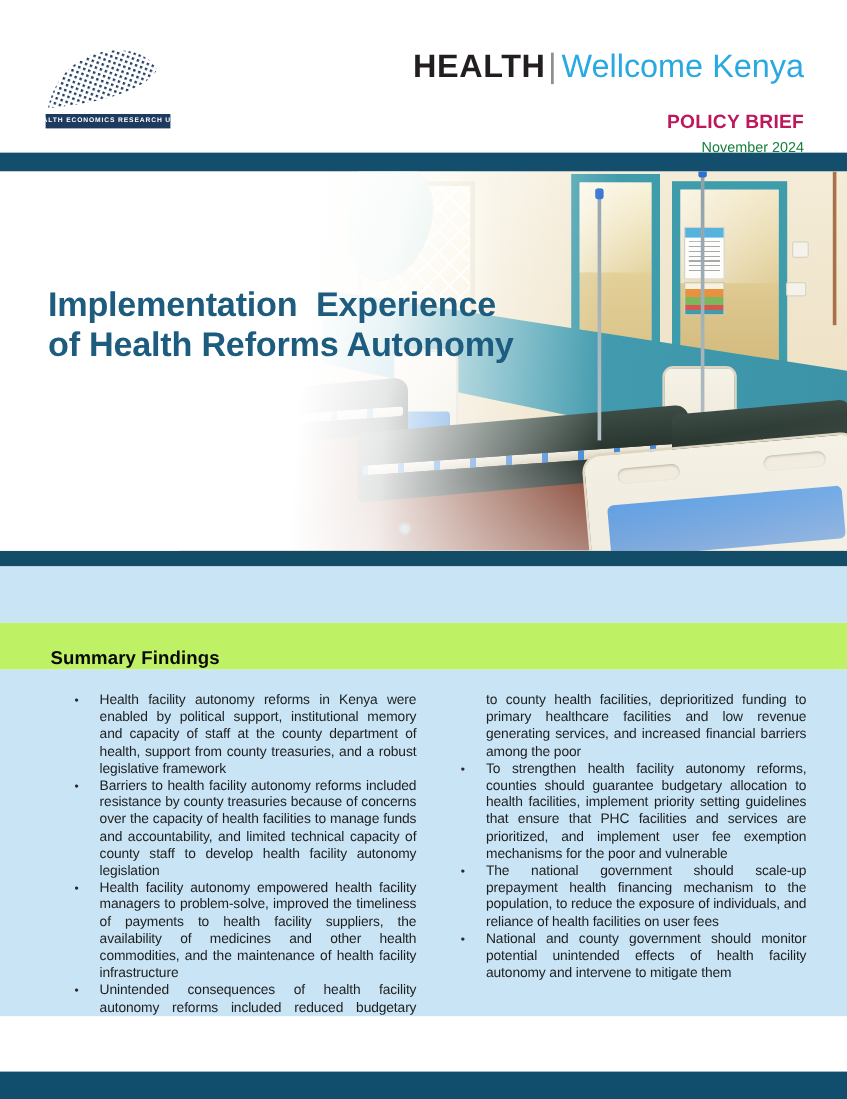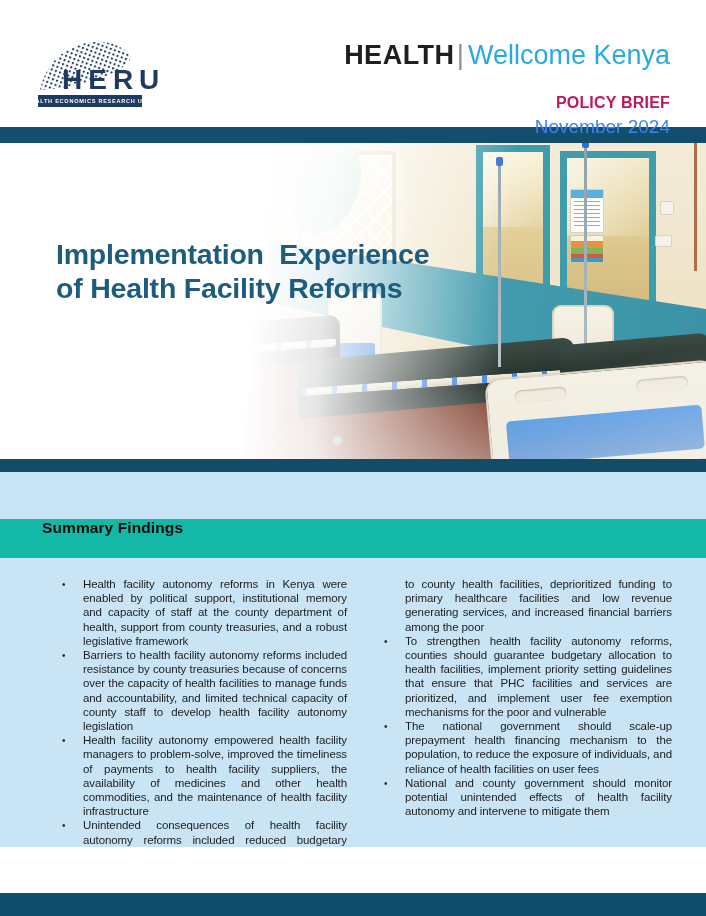--- a/index.html
+++ b/index.html
@@ -17,21 +17,21 @@
   .heru-bar { position:absolute; left:2px; top:57px; width:104px; height:12px; background:#1e3a5f;
               color:#ffffff; font-size:5.6px; font-weight:bold; letter-spacing:0.72px;
               display:flex; align-items:center; justify-content:center; white-space:nowrap; }
 
   .masthead { position:absolute; right:36px; top:40px; text-align:right; }
   .kemri-line { font-size:27px; line-height:30px; white-space:nowrap; }
   .kemri { font-weight:bold; color:#221e1f; letter-spacing:0.5px; }
   .logo-divider { color:#8f8f8f; font-weight:normal; font-size:28px; margin:0 4px 0 2px; }
   .wellcome { color:#29a9e2; }
   .doc-type { margin-top:24px; font-weight:bold; font-size:16px; color:#be185d; letter-spacing:0.2px; }
-  .date { margin-top:4px; font-size:19px; color:#3b82f6; }
+  .date { margin-top:4px; font-size:12px; color:#15803d; }
 
   
   .bar { width:706px; background:#134f6d; }
   .bar1 { height:16px; }
   .bar2 { height:13px; background:#124c66; }
   .bar3 { height:23px; background:#114d6c; }
 
   
   .hero { position:relative; width:706px; height:316px; background:#f4ecd9; overflow:hidden; }
   .photo { position:absolute; inset:0; }
@@ -101,27 +101,27 @@
   .footboard .fb-slot { position:absolute; top:12%; width:52px; height:13px; background:#efe9da;
                border-radius:8px; box-shadow:inset 0 1px 2px rgba(0,0,0,0.25); }
   .fb-slot.s1 { left:12%; } .fb-slot.s2 { right:12%; }
 
   .photo-overlay { position:absolute; inset:0; z-index:8; pointer-events:none;
       background:linear-gradient(94deg, #ffffff 0%, #ffffff 36%, rgba(255,255,255,0.88) 46%,
                  rgba(255,255,255,0.45) 58%, rgba(255,255,255,0) 71%); }
   .photo-overlay2 { position:absolute; inset:0; z-index:8; pointer-events:none;
       background:linear-gradient(350deg, rgba(255,255,255,0.55) 0%, rgba(255,255,255,0) 26%); }
 
-  .hero-title { position:absolute; left:56px; top:94px; z-index:9; }
+  .hero-title { position:absolute; left:40px; top:94px; z-index:9; }
   .hero-title span { display:block; white-space:pre; font-size:28.5px; line-height:34px;
                      font-weight:bold; color:#1d5c7e; letter-spacing:-0.2px; }
 
   
   .blue-band { width:706px; height:47px; background:#c8e4f5; }
-  .heading-band { width:706px; height:39px; background:#14b8a6; display:flex; align-items:flex-start; }
+  .heading-band { width:706px; height:39px; background:#bef264; display:flex; align-items:flex-end; }
   .heading-band h2 { margin-left:42px; font-size:15.5px; color:#0a0a0a; letter-spacing:0.1px; }
 
   .summary { width:706px; height:289px; background:#c8e4f5; overflow:hidden; }
   .cols { display:flex; margin-left:62px; padding-top:19px; gap:37px; }
   .col-left { width:285px; } .col-right { width:288px; }
   .item { display:grid; grid-template-columns:21px 1fr; }
   .item .dot { font-size:10px; line-height:14.2px; padding-top:1px; color:#2a2a2a; }
   .item p { font-size:11.5px; line-height:14.2px; text-align:justify; color:#1d1d1d;
             letter-spacing:-0.1px; }
 
@@ -135,21 +135,20 @@
   <div class="header">
     <div class="heru">
       <svg class="heru-dome" viewBox="0 0 96 52" xmlns="http://www.w3.org/2000/svg">
         <defs>
           <pattern id="heruDots" width="4.4" height="4.4" patternUnits="userSpaceOnUse" patternTransform="rotate(20)">
             <rect x="0" y="0" width="2" height="2" fill="#1e3a5f"></rect>
           </pattern>
         </defs>
         <path d="M2,50 C9,18 32,4 56,2 C74,0.5 88,8 93,18 C84,34 50,46 2,50 Z" fill="url(#heruDots)"></path>
       </svg>
-      <div class="heru-word">HERU</div>
       <div class="heru-bar">HEALTH ECONOMICS RESEARCH UNIT</div>
     </div>
 
     <div class="masthead">
       <div class="kemri-line">
         <span class="kemri">HEALTH</span><span class="logo-divider">|</span><span class="wellcome">Wellcome Kenya</span>
       </div>
       <div class="doc-type">POLICY BRIEF</div>
       <div class="date">November 2024</div>
     </div>
@@ -207,21 +206,21 @@
         <div class="fb-slot s2"></div>
         <div class="fb-blue"></div>
       </div>
     </div>
 
     <div class="photo-overlay"></div>
     <div class="photo-overlay2"></div>
 
     <h1 class="hero-title">
       <span>Implementation  Experience</span>
-      <span>of Health Facility Reforms</span>
+      <span>of Health Reforms Autonomy</span>
     </h1>
   </div>
 
   <div class="bar bar2"></div>
   <div class="blue-band"></div>
 
   <div class="heading-band">
     <h2>Summary Findings</h2>
   </div>
 

